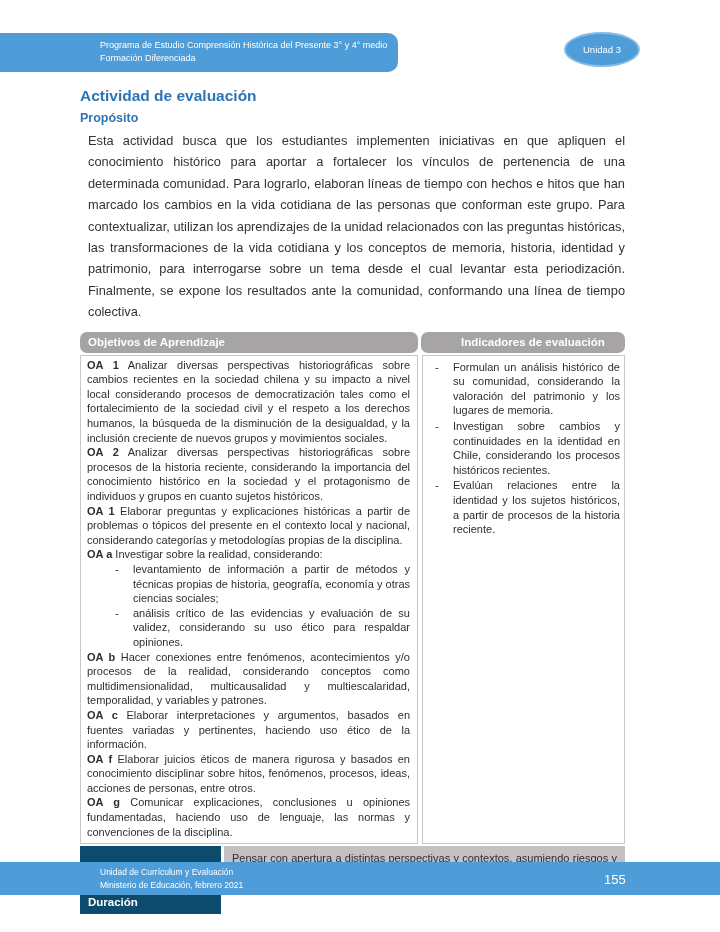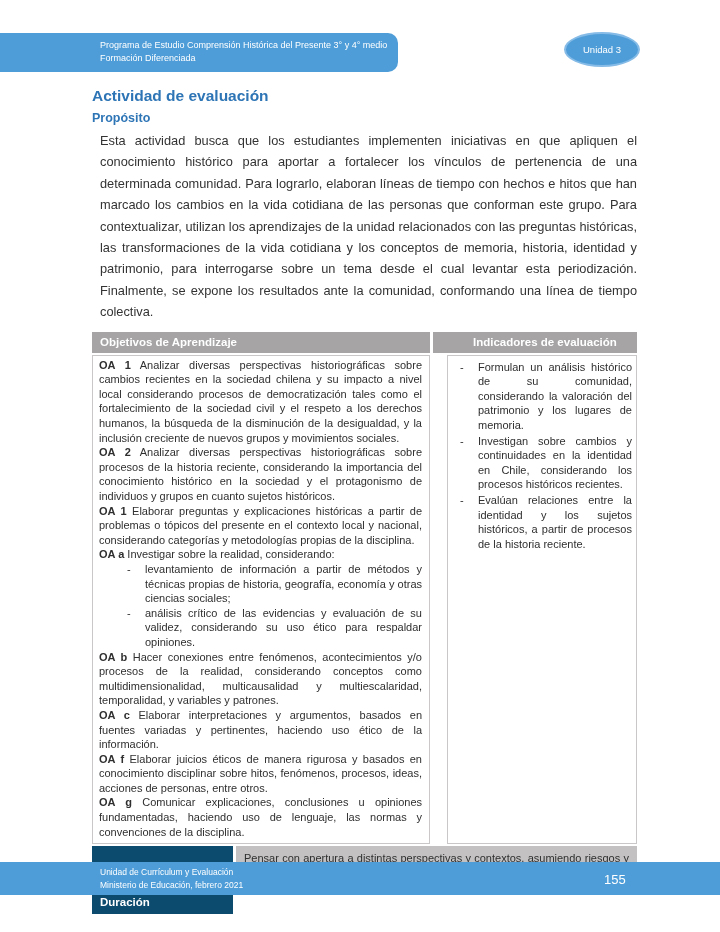--- a/index.html
+++ b/index.html
@@ -17,35 +17,35 @@
     padding:6px 10px 0 100px;box-sizing:border-box;
   }
   .unit-badge{
     position:absolute;top:32px;left:564px;width:76px;height:35px;
     background:#4e9dd8;border:2px solid #85bbe6;border-radius:50%;
     color:#fff;font-size:9.5px;display:flex;align-items:center;justify-content:center;
     box-sizing:border-box;
   }
 
   
-  .content{position:absolute;left:92px;top:86px;width:545px;}
+  .content{position:absolute;left:80px;top:86px;width:545px;}
   .title{font-size:15.5px;line-height:19px;font-weight:bold;color:#2e75b6;margin:0 0 6px 0;}
   .purpose-heading{font-size:12.5px;line-height:15px;font-weight:bold;color:#2e75b6;margin:0 0 4px 0;}
   .purpose-text{font-size:12.8px;line-height:21.4px;text-align:justify;color:#333;margin:0 0 9px 8px;}
 
   
   .grid{width:545px;}
   .grid-header{display:flex;gap:3px;}
   .gh{
     background:#a6a4a4;color:#fff;font-weight:bold;font-size:11.5px;line-height:15px;
-    padding:3px 8px;box-sizing:border-box;
+    padding:3px 8px;box-sizing:border-box;border-radius:7px;
   }
   .gh-left{width:338px;}
   .gh-right{flex:1;padding-left:40px;}
-  .grid-body{display:flex;gap:17px;margin-top:2px;}
+  .grid-body{display:flex;gap:4px;margin-top:2px;}
   .gb{
     background:#fff;border:1px solid #c9c7c7;box-sizing:border-box;
     font-size:11px;line-height:14.6px;color:#2f2f2f;
   }
   .gb-left{width:338px;padding:2px 7px 4px 6px;text-align:justify;}
   .gb-right{flex:1;padding:4px 4px 4px 4px;}
   .oa{margin:0;text-align:justify;}
   .oa b{font-weight:bold;}
   .sub{display:flex;padding-left:16px;}
   .sub-dash{flex:0 0 30px;text-align:left;padding-left:12px;box-sizing:border-box;}

